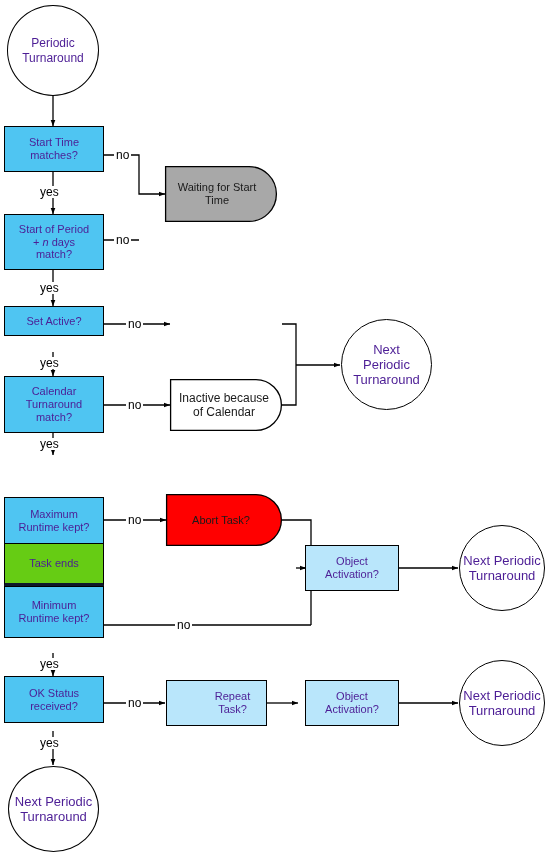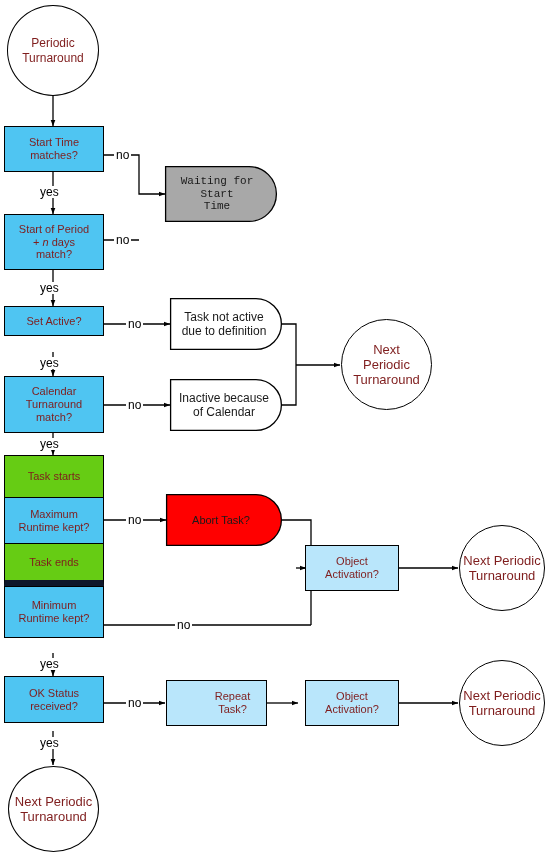--- a/index.html
+++ b/index.html
@@ -1,25 +1,25 @@
 <!DOCTYPE html>
 <html><head>
 <meta charset="utf-8">
 <style>
   html,body{margin:0;padding:0;background:#ffffff;}
   body{font-family:"Liberation Sans",sans-serif;}
   #canvas{position:relative;width:551px;height:857px;background:#fff;overflow:hidden;}
   svg#wires{position:absolute;left:0;top:0;width:551px;height:857px;pointer-events:none;}
-  .node{position:absolute;box-sizing:border-box;display:flex;align-items:center;justify-content:center;text-align:center;color:#7f1d1d;line-height:1.18;}
+  .node{position:absolute;box-sizing:border-box;display:flex;align-items:center;justify-content:center;text-align:center;color:#4c1d95;line-height:1.18;}
   .rect{border:1px solid #000;}
   .blue{background:#4FC5F2;}
   .lightblue{background:#B9E6FB;}
   .green{background:#66CC14;}
   .stack{border:1px solid #000;border-bottom:none;}
-  .stack.last{border-bottom:6px solid #0f172a;}
+  .stack.last{border-bottom:3px solid #0f172a;}
   .circle{border:1px solid #000;border-radius:50%;background:#fff;}
   .dshape{position:absolute;}
   .dshape svg{display:block;overflow:visible;}
   .dlabel{position:absolute;display:flex;align-items:center;justify-content:center;text-align:center;line-height:1.18;color:#1a1a1a;}
   .elabel{position:absolute;font-size:12px;color:#000;background:#fff;padding:0 2px;line-height:1;}
   .fs13{font-size:11px;}
   .fs12{font-size:12px;}
   .fs11{font-size:13px;}
   .ital{font-style:italic;}
 </style>
@@ -104,43 +104,32 @@
         <span>+ </span><span class="ital">n</span><span> days</span>
       </div>
       <div>match?</div>
     </div>
   </div>
 
   <div class="dshape" style="left:165px;top:166px;width:112px;height:56px;">
     <svg width="112" height="56" viewBox="0 0 112 56" xmlns="http://www.w3.org/2000/svg">
       <path d="M0.6,0.6 H84 A27.4,27.4 0 0 1 84,55.4 H0.6 Z" fill="#A8A8A8" stroke="#000" stroke-width="1.3"></path>
     </svg>
-    <div class="dlabel fs13" style="left:0;top:0;width:104px;height:56px;font-family:Liberation Mono, monospace;">
+    <div class="dlabel fs13" style="left:0;top:0;width:104px;height:56px;">
       <div>
         <div>Waiting for Start</div>
         <div>Time</div>
       </div>
     </div>
   </div>
 
   <div class="node rect blue fs13" style="left:4px;top:306px;width:100px;height:30px;">
     <div>Set Active?</div>
   </div>
 
-  <div class="dshape" style="left:170px;top:298px;width:112px;height:52px;">
-    <svg width="112" height="52" viewBox="0 0 112 52" xmlns="http://www.w3.org/2000/svg">
-      <path d="M0.6,0.6 H86 A25.4,25.4 0 0 1 86,51.4 H0.6 Z" fill="#ffffff" stroke="#000" stroke-width="1.3"></path>
-    </svg>
-    <div class="dlabel fs12" style="left:0;top:0;width:108px;height:52px;">
-      <div>
-        <div>Task not active</div>
-        <div>due to definition</div>
-      </div>
-    </div>
-  </div>
 
   <div class="node rect blue fs13" style="left:4px;top:376px;width:100px;height:57px;">
     <div>
       <div>Calendar</div>
       <div>Turnaround</div>
       <div>match?</div>
     </div>
   </div>
 
   <div class="dshape" style="left:170px;top:379px;width:112px;height:52px;">
@@ -156,23 +145,20 @@
   </div>
 
   <div class="node circle fs11" style="left:341px;top:319px;width:91px;height:91px;">
     <div>
       <div>Next</div>
       <div>Periodic</div>
       <div>Turnaround</div>
     </div>
   </div>
 
-  <div class="node stack green fs13" style="left:4px;top:455px;width:100px;height:42px;">
-    <div>Task starts</div>
-  </div>
   <div class="node stack blue fs13" style="left:4px;top:497px;width:100px;height:46px;">
     <div>
       <div>Maximum</div>
       <div>Runtime kept?</div>
     </div>
   </div>
   <div class="node stack last green fs13" style="left:4px;top:543px;width:100px;height:43px;">
     <div>Task ends</div>
   </div>
 

